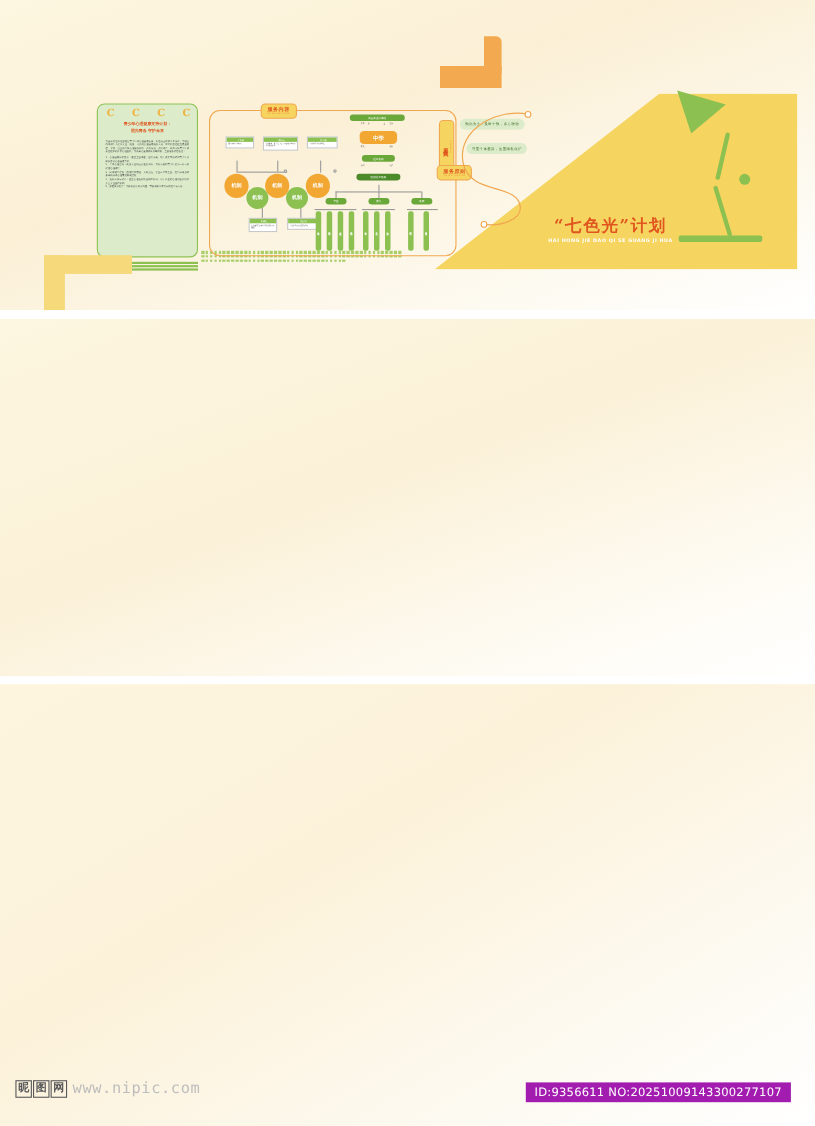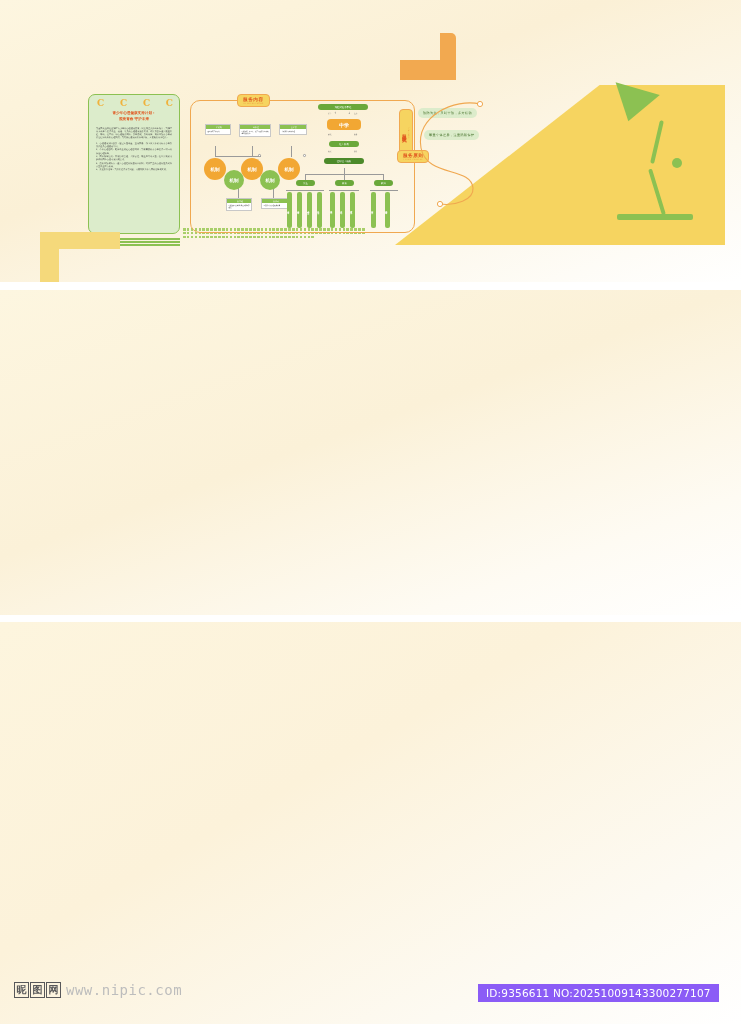--- a/index.html
+++ b/index.html
@@ -87,38 +87,42 @@
 
   
   .prin { position:absolute; background:#dceccb; border-radius:7px; font-size:3.1px; color:#3d6b22; padding:3.2px 5px; letter-spacing:.4px; }
   #swirl { left:385px; top:96px; width:110px; height:115px; }
 
   
   #wm { left:14px; top:982px; display:flex; align-items:center; gap:5px; }
   #wm .logo { display:flex; gap:1px; }
   #wm .logo span { display:inline-block; width:15px; height:16px; border:1.6px solid #58585a; color:#58585a; font-size:10px; font-weight:700; text-align:center; line-height:13px; font-family:"DejaVu Sans",sans-serif; }
   #wm .url { font-size:14px; color:#bdbdbd; letter-spacing:.5px; font-family:"DejaVu Sans Mono","Liberation Mono",monospace; }
-  #idbar { left:478px; top:984px; background:#8b5cf6; color:#fff; font-size:10.5px; padding:3px 8px; letter-spacing:.2px; }
+  #idbar { left:478px; top:984px; background:#a21caf; color:#fff; font-size:10.5px; padding:3px 8px; letter-spacing:.2px; }
 </style>
 </head>
 <body>
 
 <div class="page">
 
   <div class="panel" id="panel-top">
 
     <div class="abs" id="top-orange-hook">
       <div class="bar1"></div>
         <div class="bar2"></div>
     </div>
 
     <div class="abs" id="yellow-wedge">
         <div class="w"></div>
       </div>
 
+    <div class="abs" id="plan-title">
+      <div class="cn">“七色光”计划</div>
+      <div class="py">HAI HONG JIE DAO QI SE GUANG JI HUA</div>
+    </div>
 
     <div class="abs" id="lamp">
       <div class="head"></div>
         <div class="arm1"></div>
         <div class="joint"></div>
         <div class="arm2"></div>
         <div class="base"></div>
     </div>
 
     <div class="abs" id="info-card">

